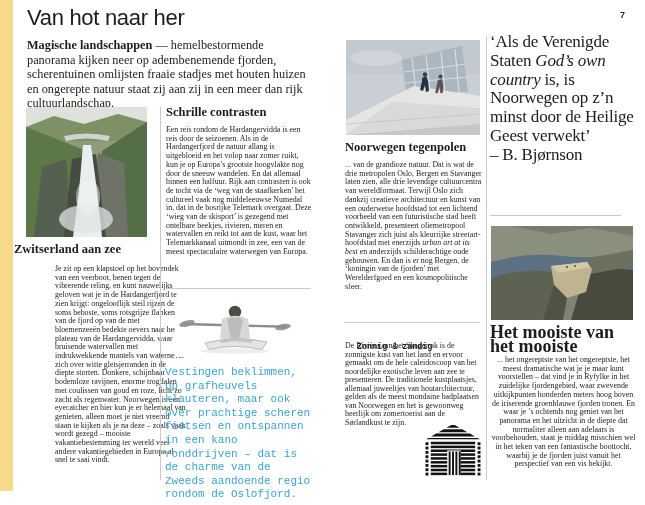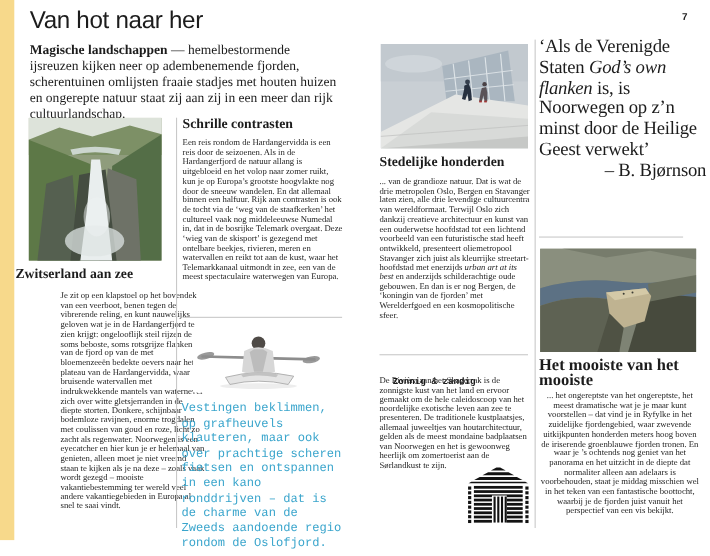--- a/index.html
+++ b/index.html
@@ -54,39 +54,39 @@
     font-family:Liberation Mono, monospace; font-weight:bold; font-size:8.4px; }
   .sans-body { position:absolute; left:345px; top:342px; width:137px;
     font-family:Liberation Serif, serif; font-size:7.9px; line-height:8.5px; }
   .cabin-spacer { float:right; width:0; height:78px; }
   .cabin-float { float:right; clear:right; width:58px; height:54px; margin:2px 0 0 4px; }
   .cabin-float svg { display:block; }
 
   
   .quote { position:absolute; left:490px; top:33px; width:152px; margin:0;
     font-size:17px; line-height:18.8px; letter-spacing:-0.2px; }
-  .quote .attr { display:block;text-align:right; }
+  .quote .attr { display:block; }
   .hr-quote { left:490px; top:215px; width:131px; }
   .img-cliff { position:absolute; left:491px; top:226px; width:142px; height:94px; }
-  .h-quote { left:490px; top:325px; width:142px; font-size:15px; line-height:14px; }
+  .h-quote { left:490px; top:325px; width:142px; font-size:18px; line-height:14px; }
   .b-quote { left:490px; top:356px; width:147px;text-align:center; }
 
   figure { margin:0; padding:0; }
   figure svg { display:block; width:100%; height:100%; }
   i { font-style:italic; }
 </style>
 </head>
 <body>
 
 <div class="page">
   <div class="accent-bar"></div>
   <div class="pagenum">7</div>
   <h1 class="title">Van hot naar her</h1>
 
-  <p class="intro"><b>Magische landschappen</b><span> — hemelbestormende ijsreuzen kijken neer op adembenemende fjorden, scherentuinen omlijsten fraaie stadjes met houten huizen en ongerepte natuur staat zij aan zij in een meer dan rijk cultuurlandschap.</span></p>
+  <p class="intro"><b>Magische landschappen</b><span> — hemelbestormende panorama kijken neer op adembenemende fjorden, scherentuinen omlijsten fraaie stadjes met houten huizen en ongerepte natuur staat zij aan zij in een meer dan rijk cultuurlandschap.</span></p>
 
   <figure class="img-col1">
     <svg viewBox="0 0 121 130" preserveAspectRatio="none">
       <rect width="121" height="130" fill="#8f9c7c"></rect>
       <rect width="121" height="20" fill="#dde3da"></rect>
       <path d="M0,20 L28,9 58,17 92,7 121,15 L121,34 0,34 Z" fill="#7d9066"></path>
       <path d="M38,29 Q60,24 84,29 L82,34 Q60,29 40,34 Z" fill="#ccd6cf"></path>
       <path d="M0,20 L56,42 72,130 0,130 Z" fill="#5d7847"></path>
       <path d="M121,15 L76,44 72,130 121,130 Z" fill="#546e47"></path>
       <path d="M72,46 L98,56 102,130 64,130 Z" fill="#6e7267"></path>
@@ -138,21 +138,21 @@
       <polygon points="0,95 134,84 134,95" fill="#c6c8c6"></polygon>
       <line x1="0" y1="84" x2="134" y2="74" stroke="#c0c2c0" stroke-width="0.7"></line>
       <path d="M76,38 l4,-2 2,5 1,10 -3,1 -1,-7 -2,6 -3,-1 2,-9 Z" fill="#273140"></path>
       <circle cx="79" cy="34.5" r="2.2" fill="#35404e"></circle>
       <path d="M92,40 l4,-1 1,5 0,8 -2.5,0.5 -1,-6 -1.5,6 -2.5,-0.5 1.5,-8 Z" fill="#5a5358"></path>
       <circle cx="94.5" cy="36.5" r="2" fill="#4a4246"></circle>
       <rect x="89.6" y="51.5" width="2.4" height="1.6" fill="#a33636"></rect>
       <rect x="94.2" y="51.5" width="2.4" height="1.6" fill="#a33636"></rect>
     </svg>
   </figure>
-  <h2 class="h-serif h-col3">Stedelijke honderden</h2>
+  <h2 class="h-serif h-col3">Noorwegen tegenpolen</h2>
   <p class="body b-col3"><span>... van de grandioze natuur. Dat is wat de drie metropolen Oslo, Bergen en Stavanger laten zien, alle drie levendige cultuurcentra van wereldformaat. Terwijl Oslo zich dankzij creatieve architectuur en kunst van een ouderwetse hoofdstad tot een lichtend voorbeeld van een futuristische stad heeft ontwikkeld, presenteert oliemetropool Stavanger zich juist als kleurrijke streetart-hoofdstad met enerzijds </span><i>urban art at its best</i><span> en anderzijds schilderachtige oude gebouwen. En dan is er nog Bergen, de ‘koningin van de fjorden’ met Werelderfgoed en een kosmopolitische sfeer.</span></p>
   <div class="hrule hr-col3"></div>
   <h3 class="sans-h">Zonnig &amp; zandig</h3>
   <div class="sans-body">
     <span class="cabin-spacer"></span>
     <span class="cabin-float">
       <svg viewBox="0 0 60 56" width="58" height="54">
         <g fill="#121212">
           <polygon points="28.25,3 31.75,3 37,6 23,6"></polygon>
           <polygon points="20.4,7.5 39.6,7.5 44.9,10.5 15.1,10.5"></polygon>
@@ -190,21 +190,21 @@
             <rect x="55.5" y="43.5" width="3" height="3"></rect>
           <rect x="55.5" y="48" width="3" height="3"></rect>
             <rect x="55.5" y="52.5" width="3" height="3"></rect>
         </g>
       </svg>
     </span>
     <span>De Rivièra aan het Skagerrak is de zonnigste kust van het land en ervoor gemaakt om de hele caleidoscoop van het noordelijke exotische leven aan zee te presenteren. De traditionele kustplaatsjes, allemaal juweeltjes van houtarchitectuur, gelden als de meest mondaine badplaatsen van Noorwegen en het is gewoonweg heerlijk om zomertoerist aan de Sørlandkust te zijn.</span>
   </div>
 
   <div class="vrule vr2"></div>
-  <blockquote class="quote"><span>‘Als de Verenigde Staten </span><i>God’s own flanken</i><span> is, is Noorwegen op z’n minst door de Heilige Geest verwekt’</span><span class="attr">– B. Bjørnson</span></blockquote>
+  <blockquote class="quote"><span>‘Als de Verenigde Staten </span><i>God’s own country</i><span> is, is Noorwegen op z’n minst door de Heilige Geest verwekt’</span><span class="attr">– B. Bjørnson</span></blockquote>
   <div class="hrule hr-quote"></div>
   <figure class="img-cliff">
     <svg viewBox="0 0 142 94" preserveAspectRatio="none">
       <rect width="142" height="94" fill="#7e8374"></rect>
       <path d="M0,0 L142,0 142,26 Q100,34 70,30 Q36,26 0,36 Z" fill="#8a8f7e"></path>
       <path d="M20,0 L60,8 100,2 142,10 142,0 Z" fill="#777c6c"></path>
       <path d="M0,36 Q36,26 70,30 Q100,34 142,26 L142,44 Q102,52 64,46 Q30,41 0,52 Z" fill="#5c7184"></path>
       <path d="M0,52 Q30,41 64,46 L72,94 0,94 Z" fill="#5e6253"></path>
       <path d="M142,44 L142,94 80,94 96,40 Z" fill="#474a3d"></path>
       <path d="M98,32 L142,24 142,40 100,48 Z" fill="#6b705f"></path>

